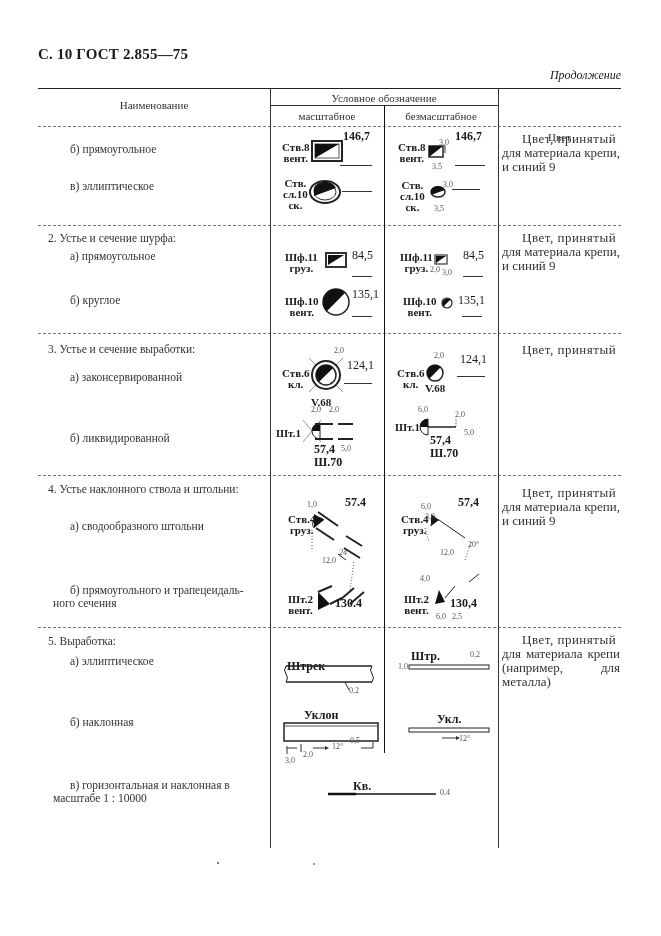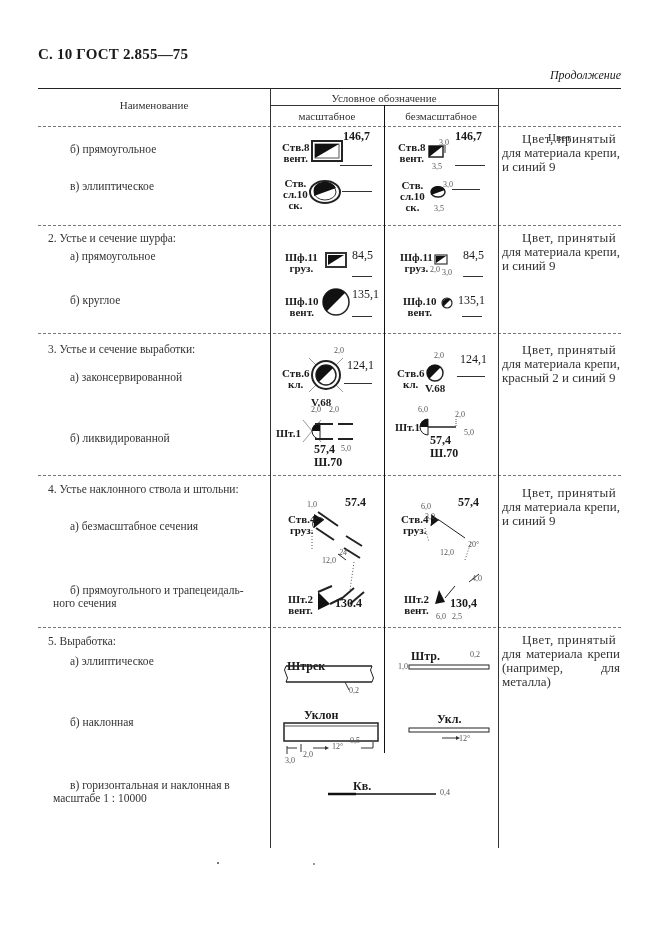--- a/index.html
+++ b/index.html
@@ -128,21 +128,20 @@
   <path d="M2.5,9.5 A5,5 0 0 1 9.5,2.5 Z" fill="#111"></path>
 </svg>
 <div class="abs num" style="left:458px; top:293px; font-weight:normal;">135,1</div>
 <div class="hline" style="left:462px; width:20px; top:316px;"></div>
 
 <div class="abs name" style="left:48px; top:343px;">3. Устье и сечение выработки:</div>
 <div class="abs name" style="left:70px; top:371px;">а)  законсервированной</div>
 <div class="abs name" style="left:70px; top:432px;">б)  ликвидированной</div>
 <div class="abs color" style="left:502px; top:343px;">
   <span class="first">Цвет, принятый</span>
-  <span>для материала крепи, красный 2 и синий 9</span>
 </div>
 
 <div class="abs lbl" style="left:282px; top:368px;"><span>Ств.6</span><br><span>кл.</span></div>
 <svg style="left:306px; top:355px;" width="40" height="40">
   <line x1="3" y1="3" x2="37" y2="37" stroke="#999"></line>
   <line x1="37" y1="3" x2="3" y2="37" stroke="#999"></line>
   <circle cx="20" cy="20" r="14" fill="#fff" stroke="#222" stroke-width="2"></circle>
   <circle cx="20" cy="20" r="10" fill="#fff" stroke="#222" stroke-width="1.5"></circle>
   <path d="M12.9,27.1 A10,10 0 0 1 27.1,12.9 Z" fill="#111"></path>
 </svg>
@@ -185,21 +184,21 @@
   <line x1="10" y1="13" x2="38" y2="13" stroke="#222" stroke-width="1.5"></line>
   <line x1="38" y1="5" x2="38" y2="13" stroke="#555" stroke-dasharray="1,1"></line>
 </svg>
 <div class="abs small" style="left:418px; top:405px;">6,0</div>
 <div class="abs small" style="left:455px; top:410px;">2,0</div>
 <div class="abs small" style="left:464px; top:428px;">5,0</div>
 <div class="abs lbl" style="left:430px; top:435px; font-size:12px;">57,4</div>
 <div class="abs lbl" style="left:430px; top:448px; font-size:12px;">Ш.70</div>
 
 <div class="abs name" style="left:48px; top:483px;">4. Устье наклонного ствола и штольни:</div>
-<div class="abs name" style="left:70px; top:520px;">а)  безмасштабное сечения</div>
+<div class="abs name" style="left:70px; top:520px;">а)  сводообразного штольни</div>
 <div class="abs name" style="left:70px; top:584px;">
   <span>б)  прямоугольного и трапецеидаль-</span>
 </div>
 <div class="abs name" style="left:53px; top:597px;">ного сечения</div>
 <div class="abs color" style="left:502px; top:486px;">
   <span class="first">Цвет, принятый</span>
   <span>для материала крепи, и синий 9</span>
 </div>
 
 <div class="abs num" style="left:345px; top:495px;">57.4</div>
@@ -235,21 +234,21 @@
   <line x1="0" y1="30" x2="4" y2="44" stroke="#555" stroke-dasharray="1,2"></line>
   <line x1="46" y1="44" x2="40" y2="62" stroke="#555" stroke-dasharray="1,2"></line>
   <path d="M14,92 L20,104 L10,106 Z" fill="#111"></path>
   <line x1="20" y1="100" x2="30" y2="88" stroke="#222"></line>
   <line x1="44" y1="84" x2="54" y2="76" stroke="#222"></line>
 </svg>
 <div class="abs small" style="left:421px; top:502px;">6,0</div>
 <div class="abs small" style="left:425px; top:512px;">3,0</div>
 <div class="abs small" style="left:468px; top:540px;">20°</div>
 <div class="abs small" style="left:440px; top:548px;">12,0</div>
-<div class="abs small" style="left:472px; top:574px;text-align:right;">4,0</div>
+<div class="abs small" style="left:420px; top:574px;text-align:right;">4,0</div>
 <div class="abs lbl" style="left:404px; top:594px;"><span>Шт.2</span><br><span>вент.</span></div>
 <div class="abs num" style="left:450px; top:596px;">130,4</div>
 <div class="abs small" style="left:436px; top:612px;">6,0</div>
 <div class="abs small" style="left:452px; top:612px;">2,5</div>
 
 <div class="abs name" style="left:48px; top:635px;">5. Выработка:</div>
 <div class="abs name" style="left:70px; top:655px;">а)  эллиптическое</div>
 <div class="abs name" style="left:70px; top:716px;">б)  наклонная</div>
 <div class="abs name" style="left:70px; top:779px;">в)  горизонтальная и наклонная в</div>
 <div class="abs name" style="left:53px; top:792px;">масштабе 1 : 10000</div>

